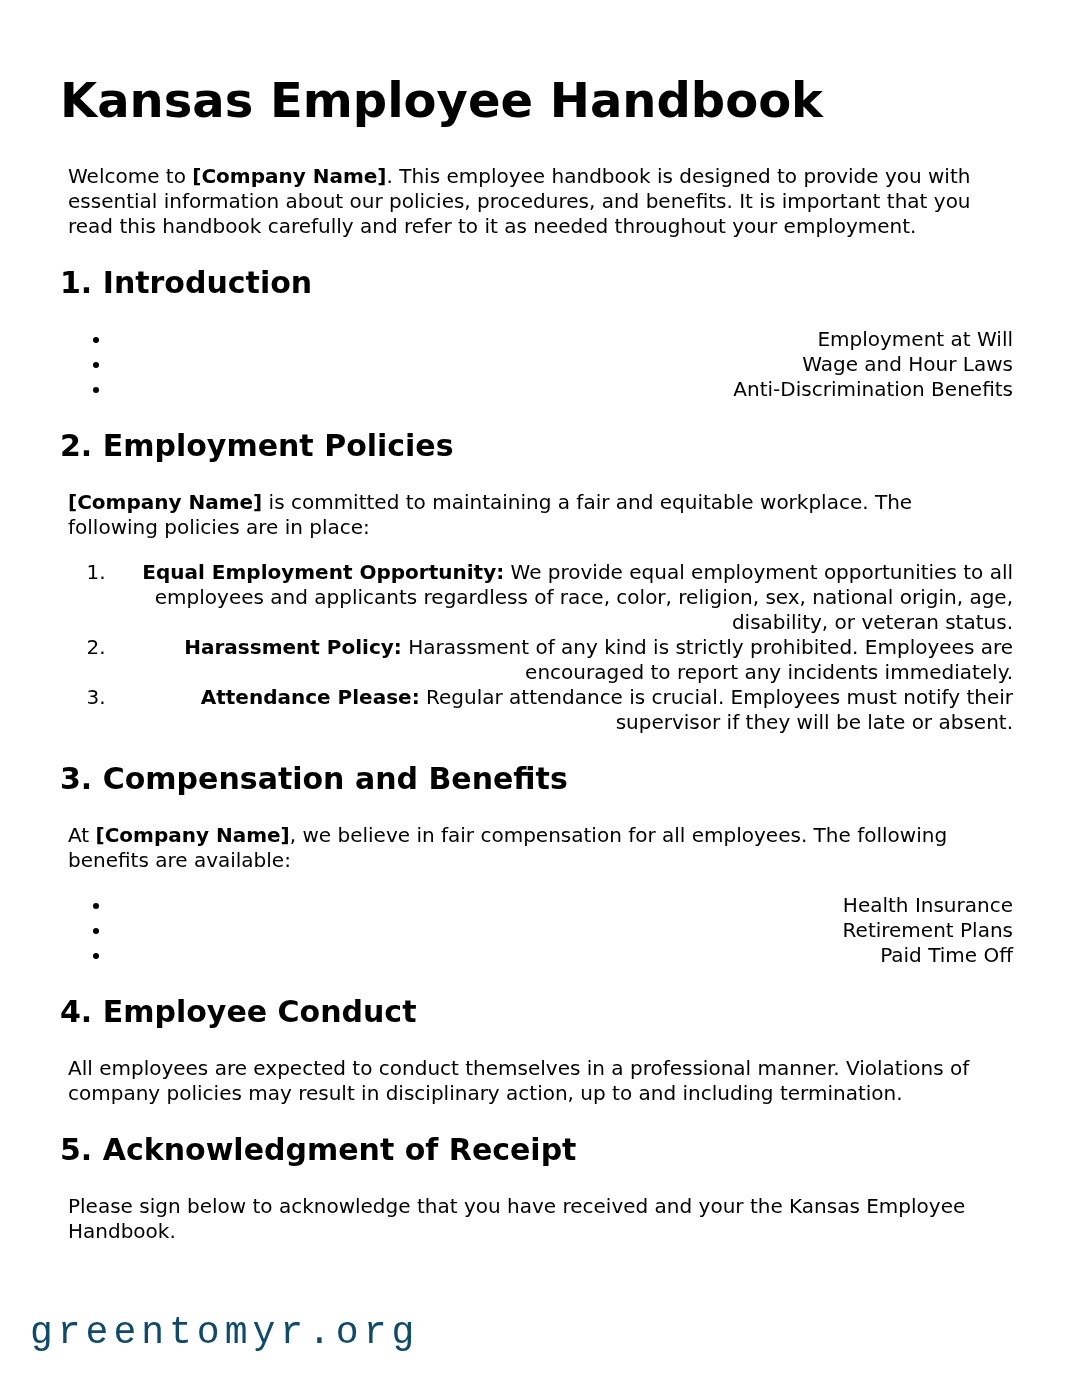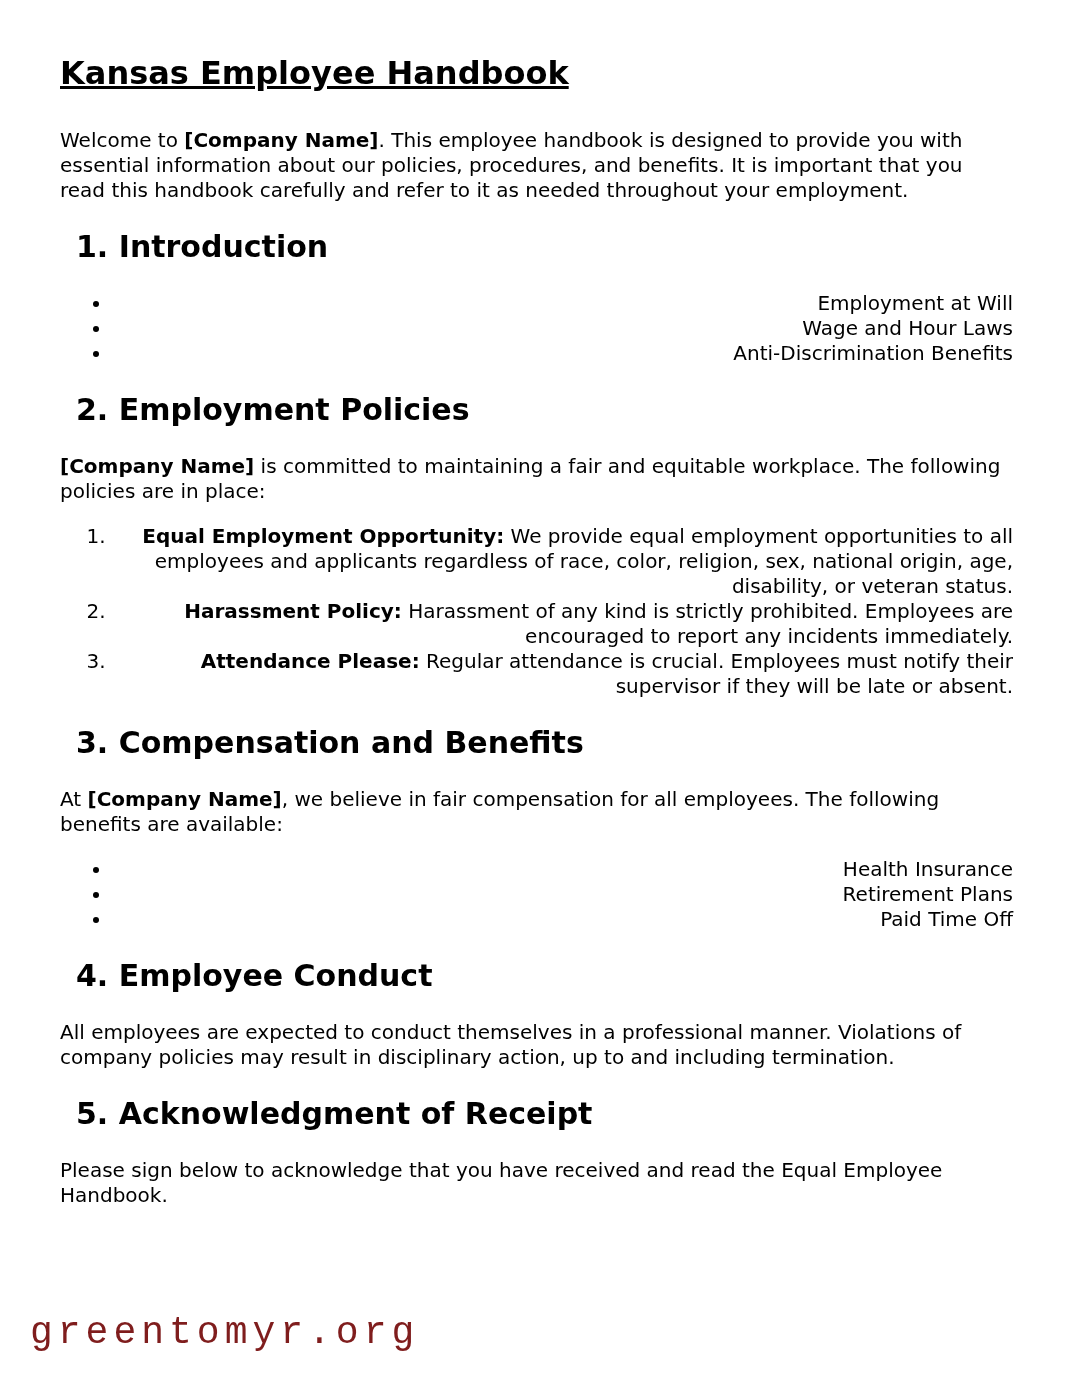--- a/index.html
+++ b/index.html
@@ -11,55 +11,54 @@
     font-family: "DejaVu Sans", sans-serif;
     position: relative;
     overflow: hidden;
   }
   .page {
     padding: 47px 60px 0 60px;
     position: relative;
     z-index: 1;
   }
   h1 {
-    font-size: 32px;
+    font-size: 48px;
     line-height: 1.15;
     font-weight: bold;
-    margin: 8px 0 36px 0;
-    text-decoration: underline;
+    margin: 26px 0 36px 0;
   }
   h2 {
     font-size: 30px;
     line-height: 1.2;
     font-weight: bold;
-    margin: 26px 16px;
+    margin: 26px 0;
   }
   p {
     font-size: 20px;
     line-height: 25px;
-    margin: 20px 0;
+    margin: 20px 8px;
   }
   ul, ol {
     font-size: 20px;
     line-height: 25px;
     margin: 20px 0;
     padding-left: 52px;
     text-align: right;
   }
   li { padding-left: 2px; }
   .b { font-weight: bold; }
   .watermark {
     position: absolute;
     left: 30px;
     top: 1311px;
     z-index: 0;
     font-family: "Liberation Mono", monospace;
     font-size: 38px;
     letter-spacing: 5px;
-    color: #7f1d1d;
+    color: #0c4a6e;
     white-space: nowrap;
   }
 </style>
 </head>
 <body>
 
 <div class="watermark">greentomyr.org</div>
 
 <div class="page">
 
@@ -95,15 +94,15 @@
     <li>Retirement Plans</li>
     <li>Paid Time Off</li>
   </ul>
 
   <h2>4. Employee Conduct</h2>
 
   <p>All employees are expected to conduct themselves in a professional manner. Violations of company policies may result in disciplinary action, up to and including termination.</p>
 
   <h2>5. Acknowledgment of Receipt</h2>
 
-  <p>Please sign below to acknowledge that you have received and read the Equal Employee Handbook.</p>
+  <p>Please sign below to acknowledge that you have received and your the Kansas Employee Handbook.</p>
 
 </div>
 
 </body></html>

